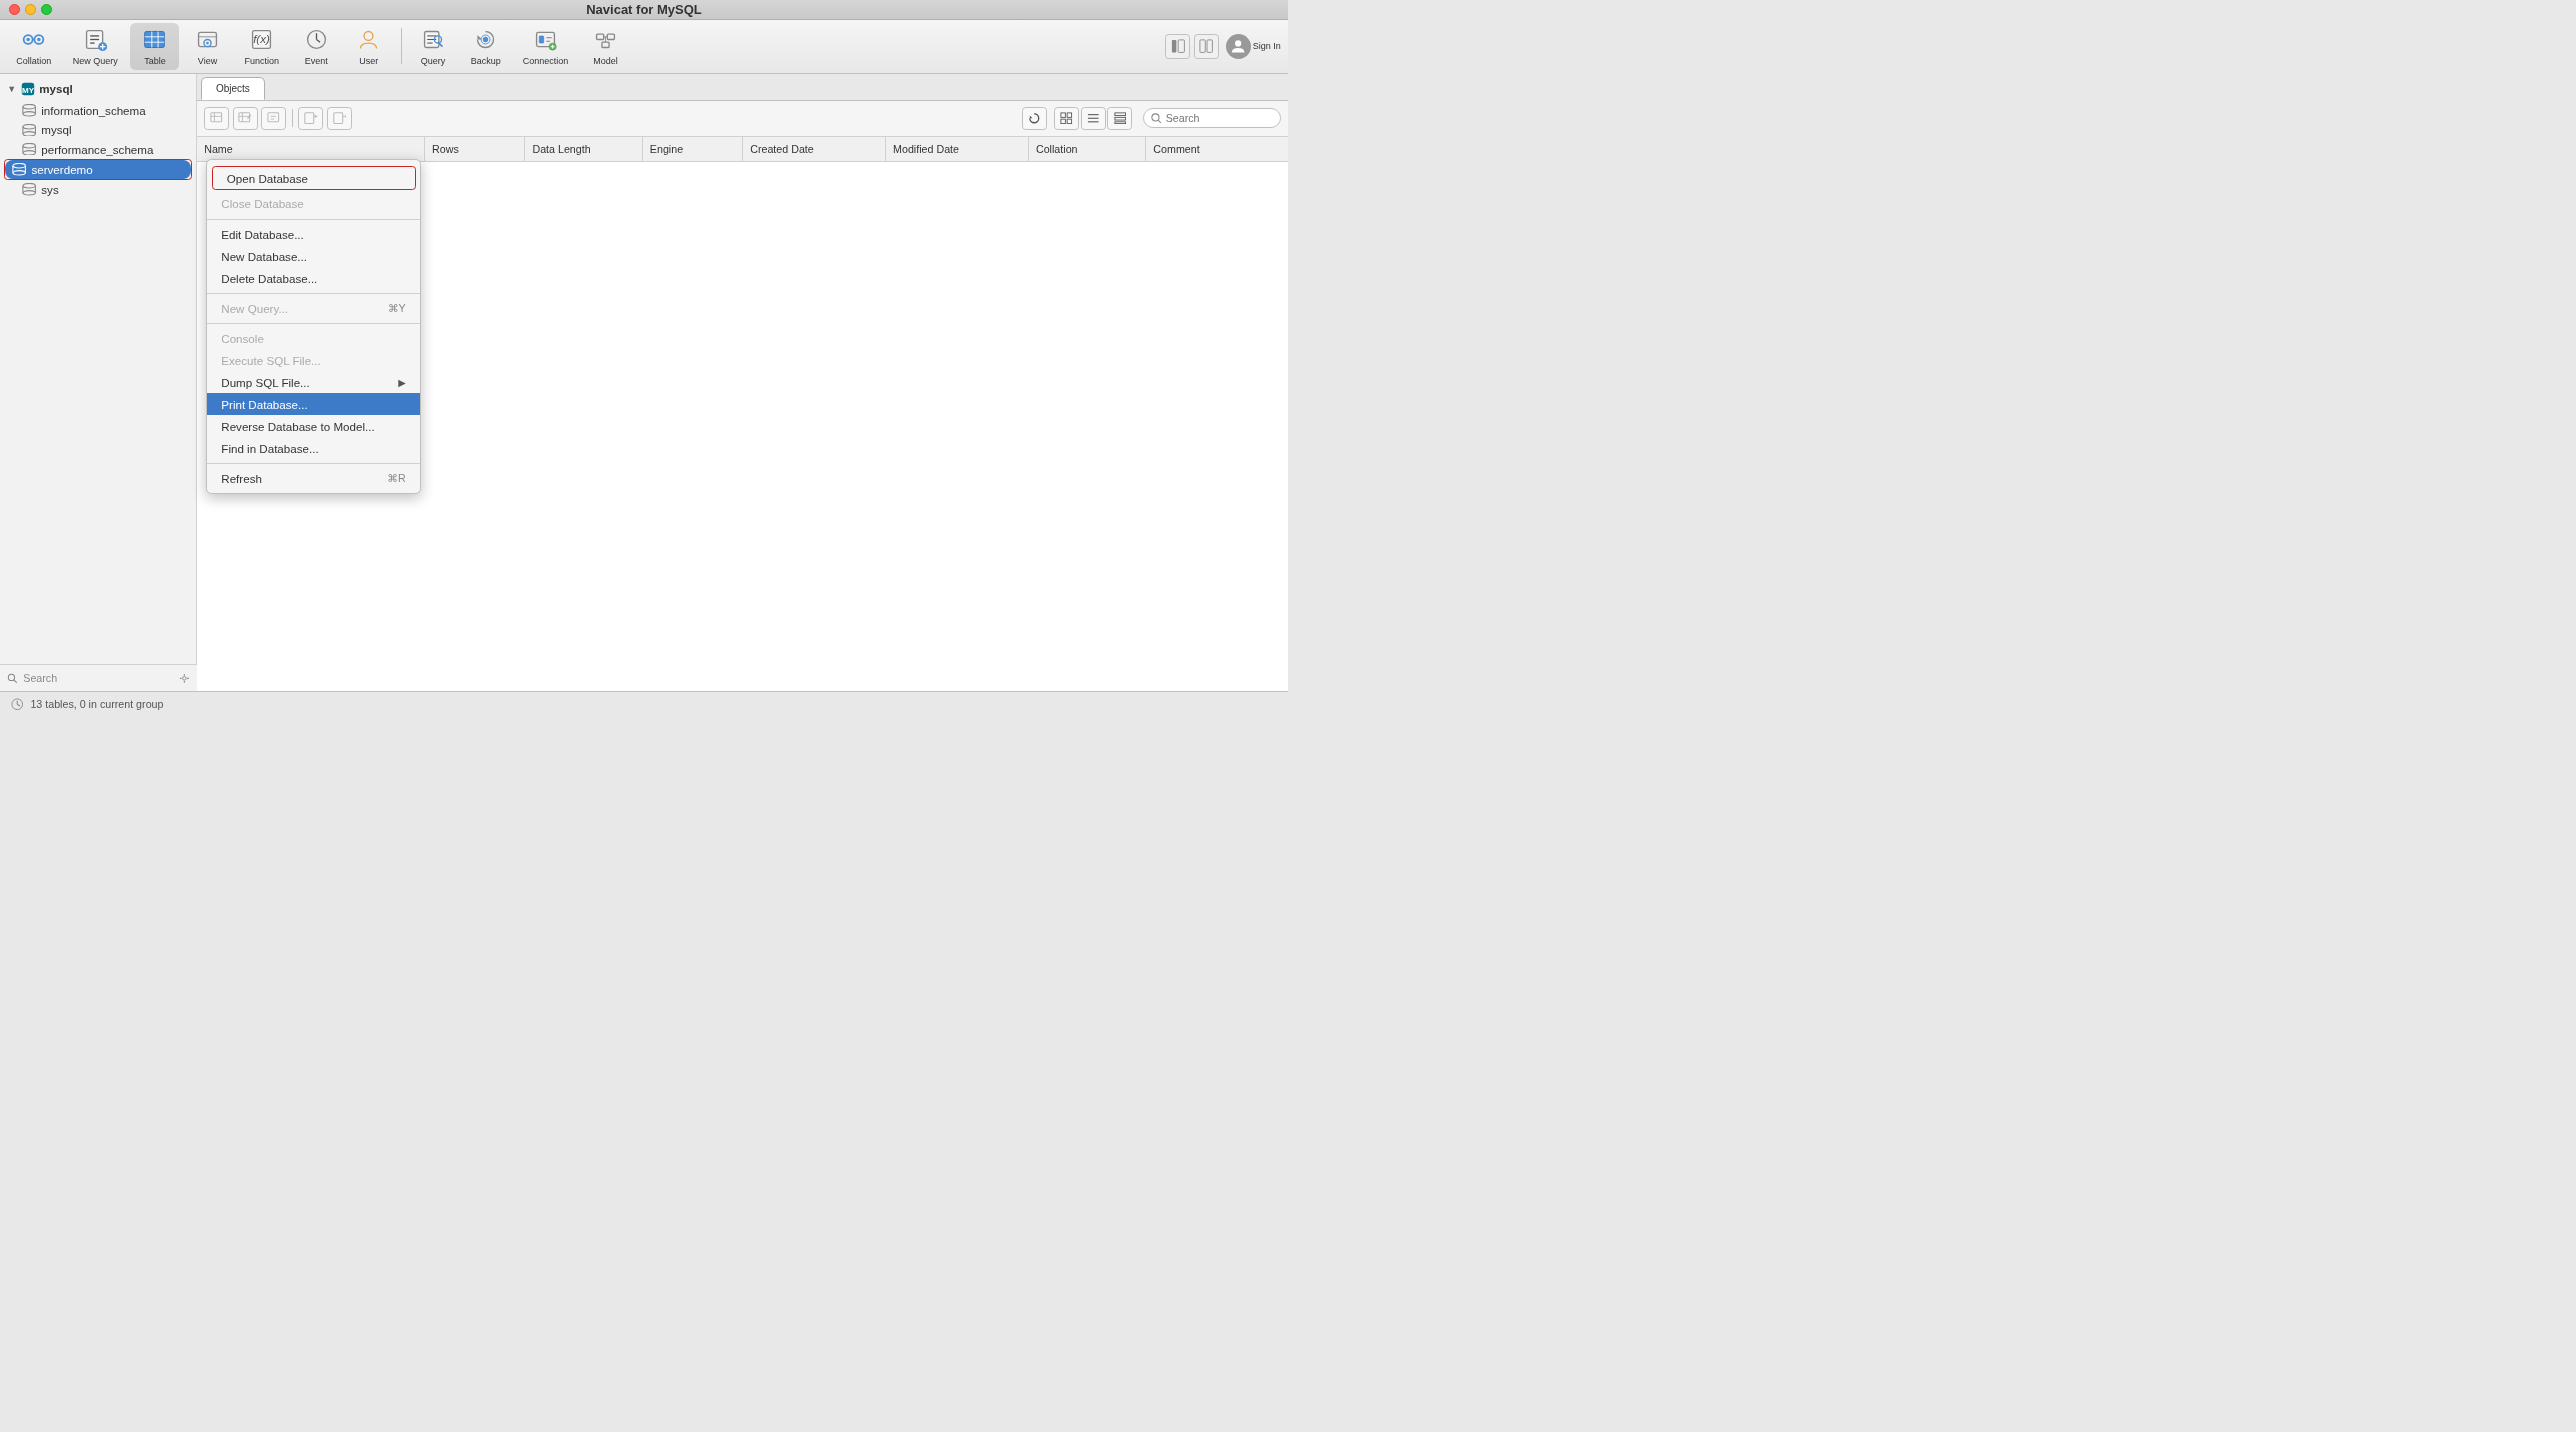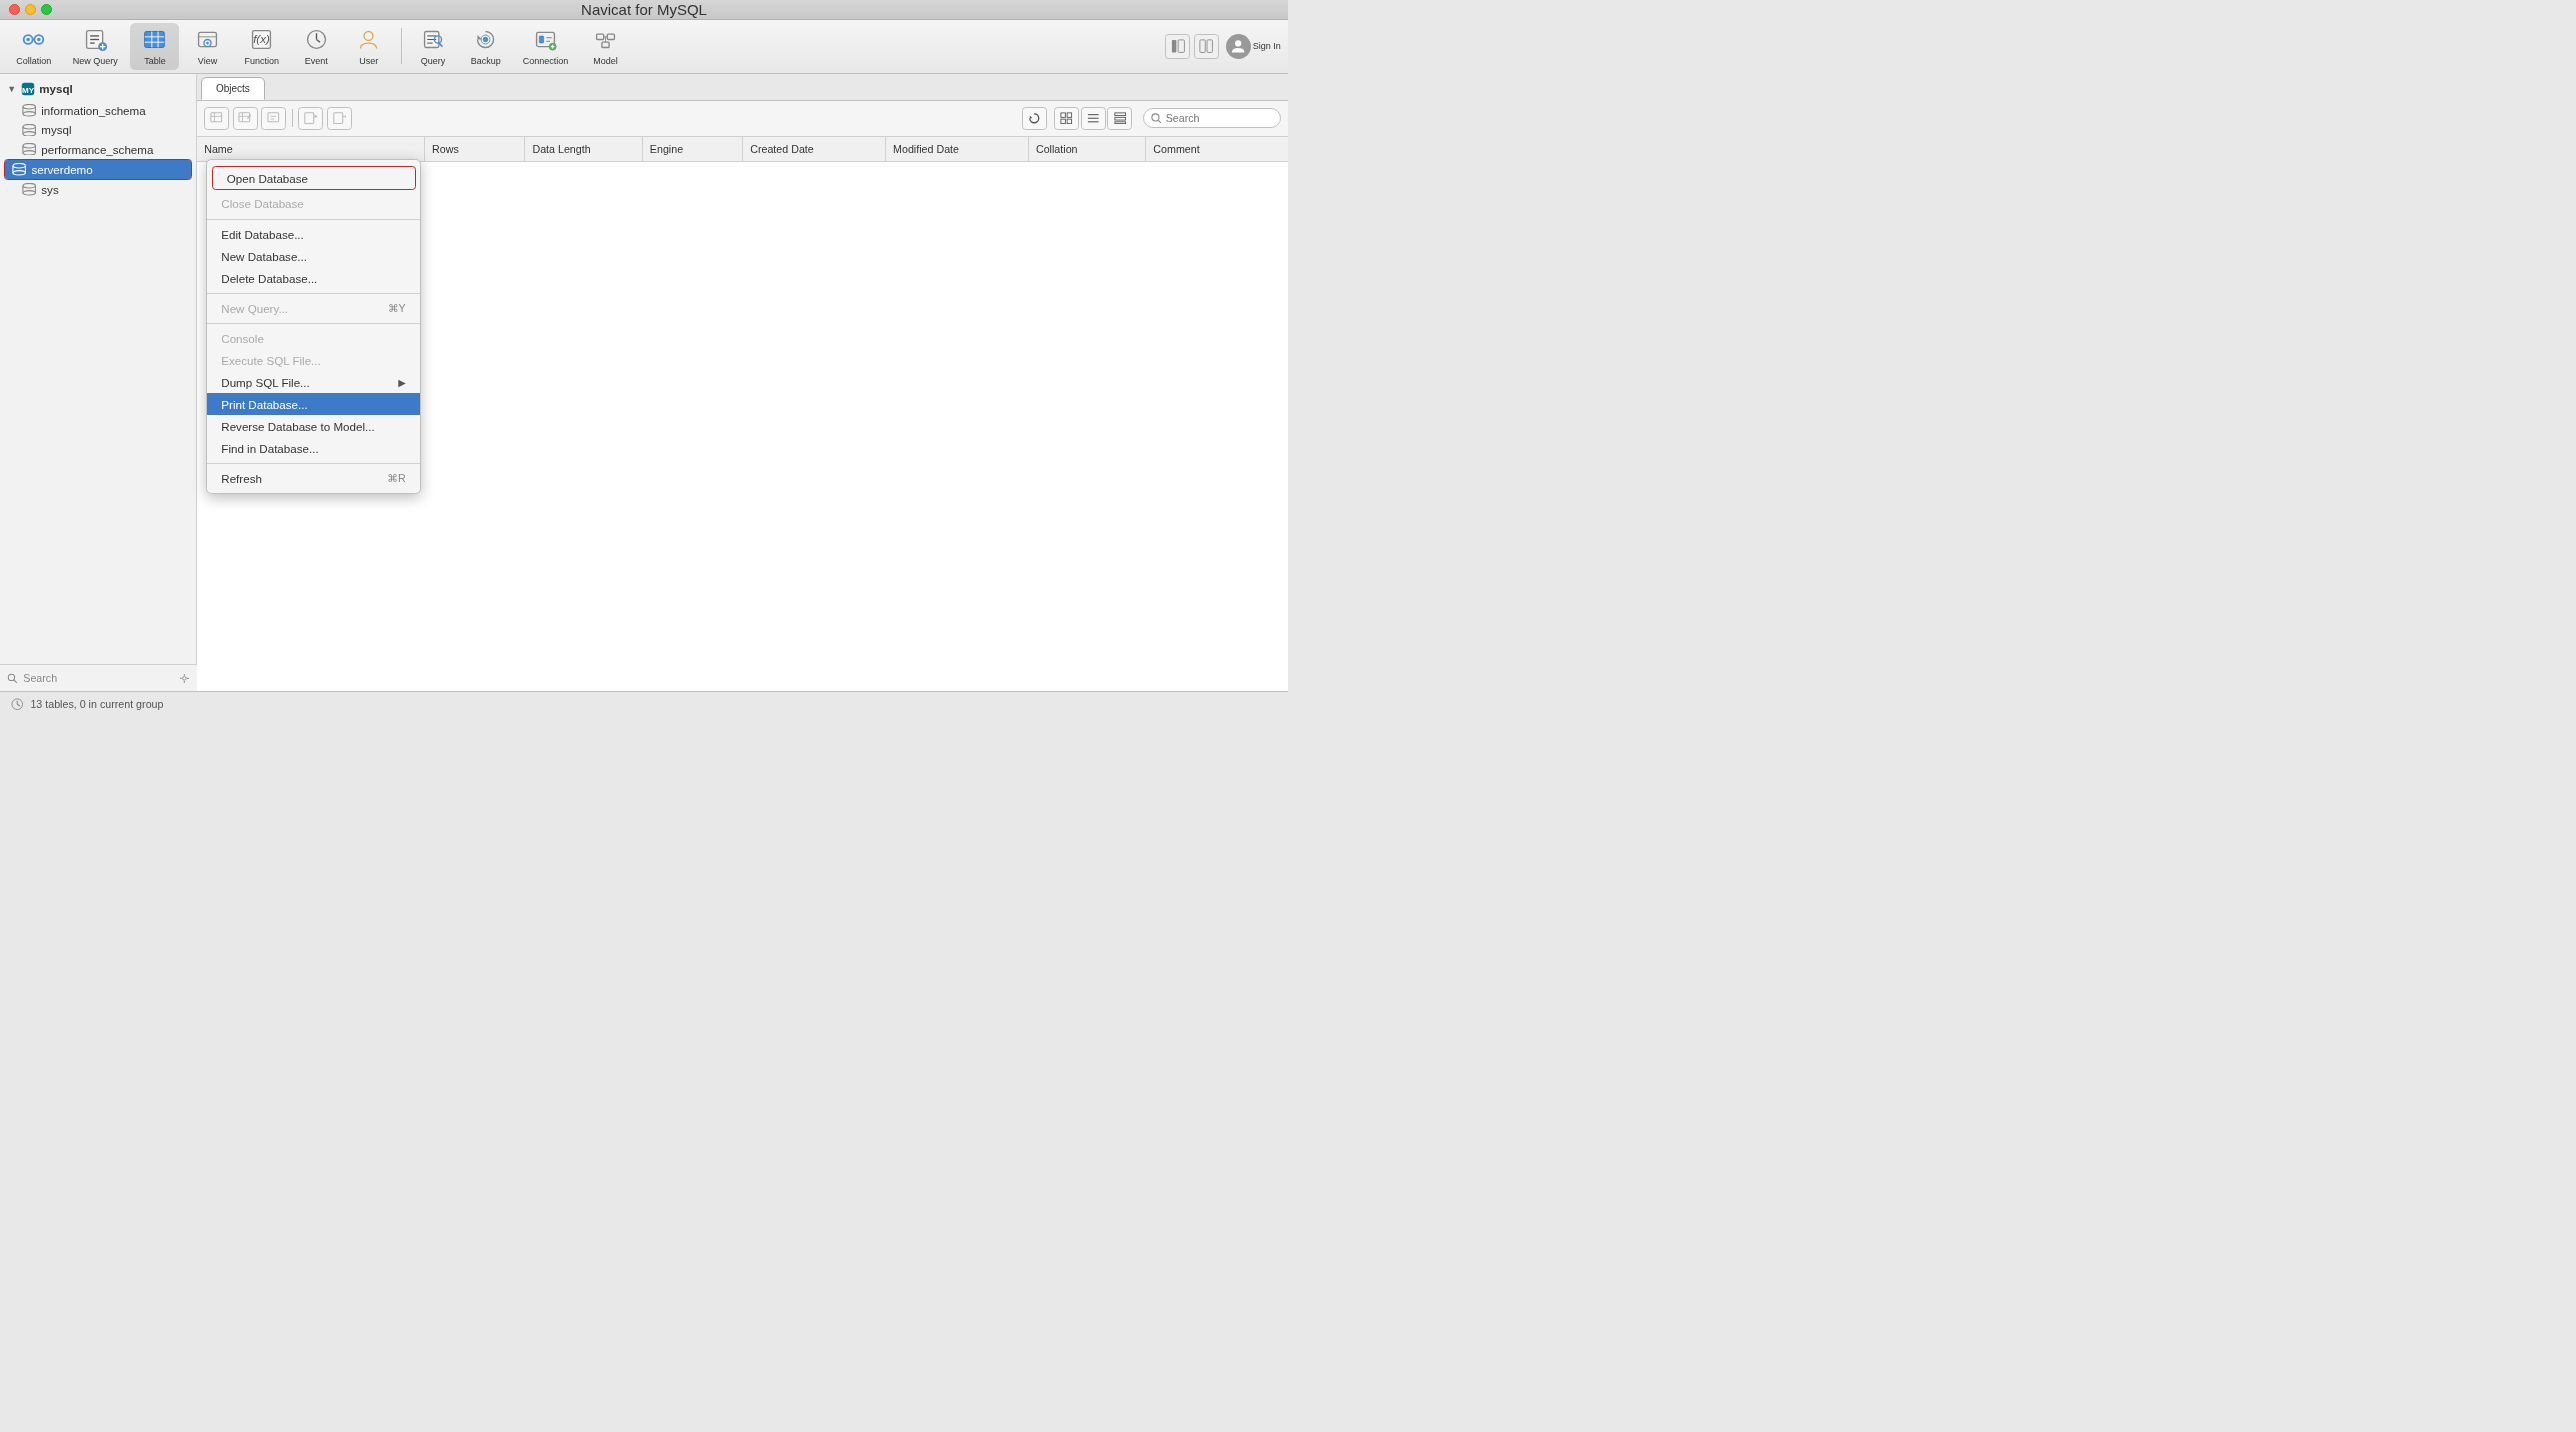--- a/index.html
+++ b/index.html
@@ -17,23 +17,23 @@
     .titlebar {
       height: 19.7px;
       background: linear-gradient(to bottom, #d6d6d6, #c8c8c8);
       display: flex;
       align-items: center;
       justify-content: center;
       position: relative;
       border-bottom: 0.9px solid #b0b0b0;
     }
     .titlebar-title {
-      font-size: 15px;
+      font-size: 13px;
       color: #333;
-      font-weight: 400;
+      font-weight: 700;
     }
     .window-controls {
       position: absolute;
       left: 9px;
       display: flex;
       gap: 5.4px;
       align-items: center;
     }
     .btn-close { width: 10.7px; height: 10.7px; border-radius: 50%; background: #ff5f57; border: 0.9px solid #e0443e; }
     .btn-minimize { width: 10.7px; height: 10.7px; border-radius: 50%; background: #febc2e; border: 0.9px solid #d4a017; }
@@ -551,21 +551,21 @@
             <ellipse cx="8" cy="3" rx="7" ry="2.5" fill="none" stroke="#888" stroke-width="1.2"></ellipse>
             <line x1="1" y1="3" x2="1" y2="11" stroke="#888" stroke-width="1.2"></line>
             <line x1="15" y1="3" x2="15" y2="11" stroke="#888" stroke-width="1.2"></line>
             <ellipse cx="8" cy="11" rx="7" ry="2.5" fill="none" stroke="#888" stroke-width="1.2"></ellipse>
           </svg>
         </span>
         <span>performance_schema</span>
       </div>
 
       <div style="margin: 0.9px 3.6px; border-radius: 3.6px; border: 1.8px solid #cc2222;">
-        <div class="sidebar-item selected" style="margin: 0; border-radius: 2px;">
+        <div class="sidebar-item selected" style="margin: 0; border-radius: 8px;">
           <span class="item-icon">
             <svg width="14.3" height="12.5" viewBox="0 0 16 14">
               <ellipse cx="8" cy="3" rx="7" ry="2.5" fill="none" stroke="white" stroke-width="1.2"></ellipse>
               <line x1="1" y1="3" x2="1" y2="11" stroke="white" stroke-width="1.2"></line>
               <line x1="15" y1="3" x2="15" y2="11" stroke="white" stroke-width="1.2"></line>
               <ellipse cx="8" cy="11" rx="7" ry="2.5" fill="none" stroke="white" stroke-width="1.2"></ellipse>
             </svg>
           </span>
           <span>serverdemo</span>
         </div>

